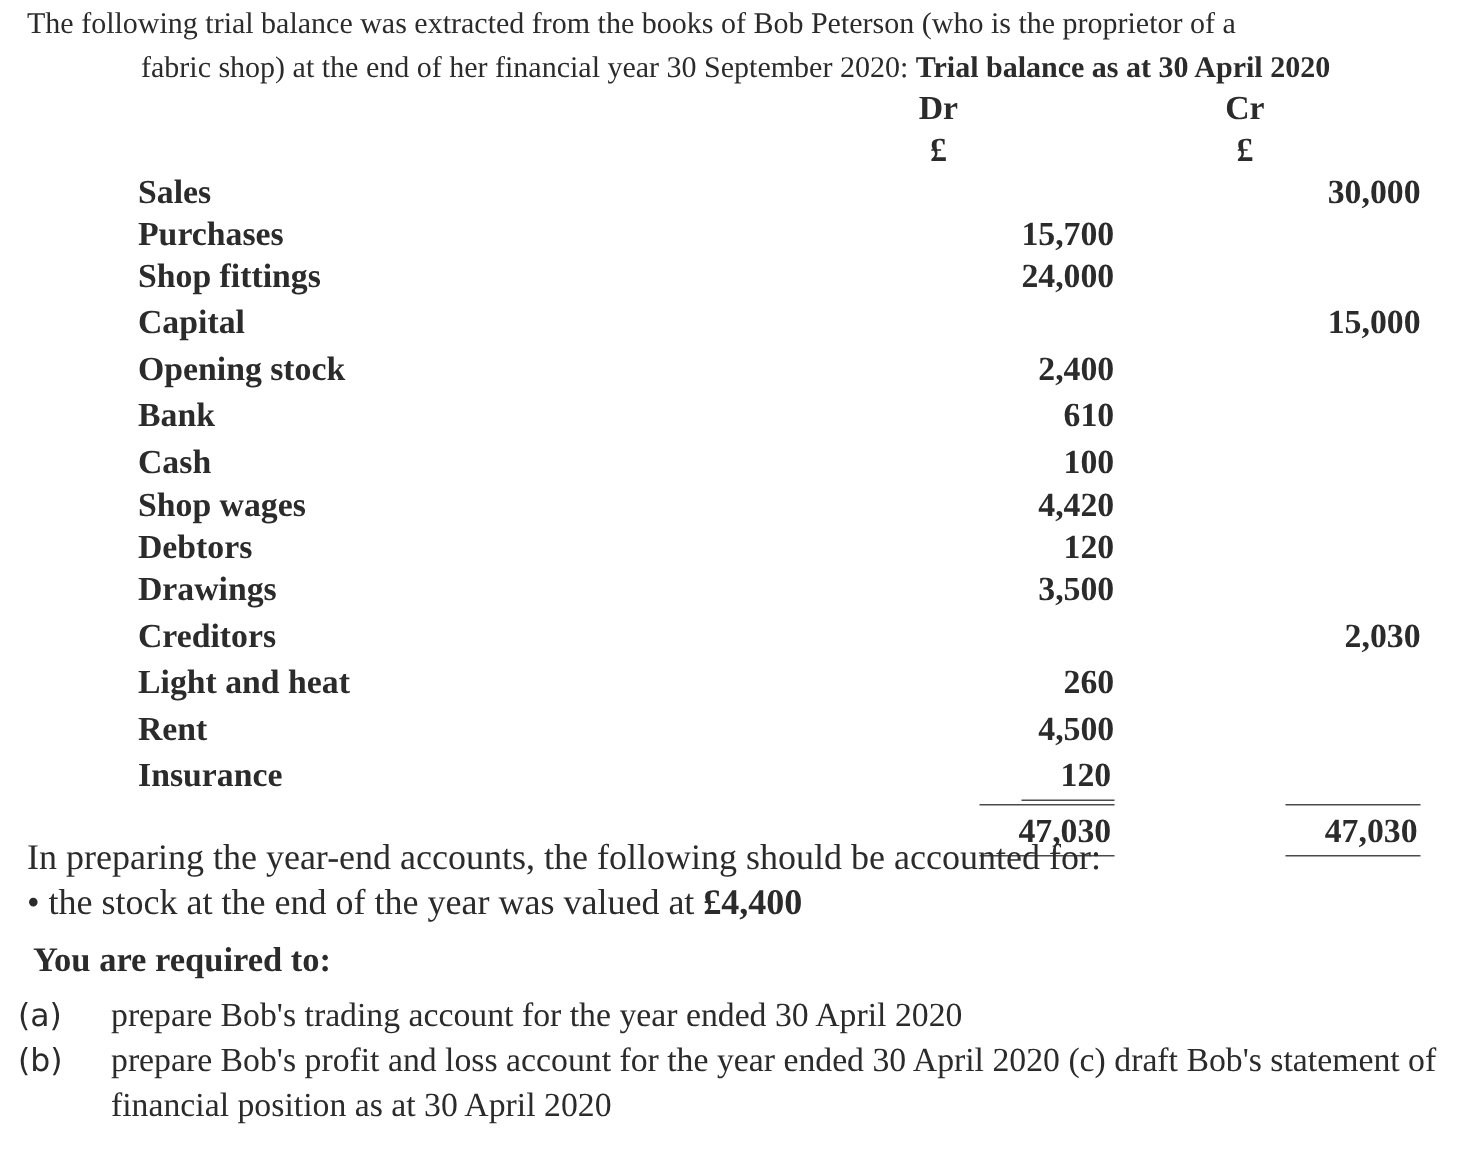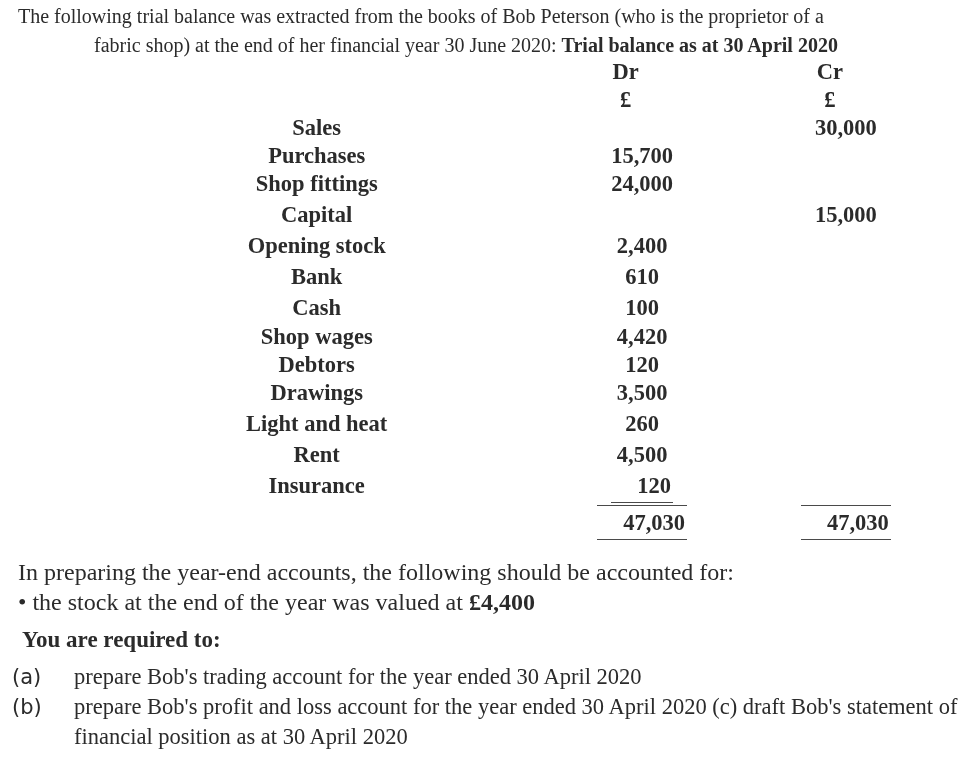--- a/index.html
+++ b/index.html
@@ -49,21 +49,20 @@
     width: 977px;
     border-collapse: collapse;
     font-size: 22.5px;
     font-weight: bold;
   }
   .tb td {
     padding: 0;
     vertical-align: baseline;
     line-height: 27.5px;
     white-space: nowrap;
-    text-align: center;
   }
   .col-label {
     width: 545px;
     padding-left: 92px !important;
     text-align: left;
   }
   .col-dr {
     width: 203px;
     text-align: right;
     padding-right: 2px !important;
@@ -148,21 +147,21 @@
     flex: 1 1 auto;
   }
 </style>
 </head>
 <body>
 
 <div class="page">
 
   <div class="intro">
     <span>The following trial balance was extracted from the books of Bob Peterson (who is the proprietor of a</span>
-    <span class="line2"><span>fabric shop) at the end of her financial year 30 June 2020: </span><b>Trial balance as at 30 April 2020</b></span>
+    <span class="line2"><span>fabric shop) at the end of her financial year 30 September 2020: </span><b>Trial balance as at 30 April 2020</b></span>
   </div>
 
   <table class="tb">
     <tbody>
       <tr class="hdr">
         <td class="col-label"></td>
         <td class="col-dr">Dr</td>
         <td class="col-cr">Cr</td>
       </tr>
       <tr class="hdr">
@@ -213,20 +212,25 @@
       </tr>
       <tr>
         <td class="col-label">Debtors</td>
         <td class="col-dr">120</td>
         <td class="col-cr"></td>
       </tr>
       <tr class="gap-sm">
         <td class="col-label">Drawings</td>
         <td class="col-dr">3,500</td>
         <td class="col-cr"></td>
+      </tr>
+      <tr class="gap-md">
+        <td class="col-label">Creditors</td>
+        <td class="col-dr"></td>
+        <td class="col-cr">2,030</td>
       </tr>
       <tr class="gap-md">
         <td class="col-label">Light and heat</td>
         <td class="col-dr">260</td>
         <td class="col-cr"></td>
       </tr>
       <tr class="gap-md">
         <td class="col-label">Rent</td>
         <td class="col-dr">4,500</td>
         <td class="col-cr"></td>

